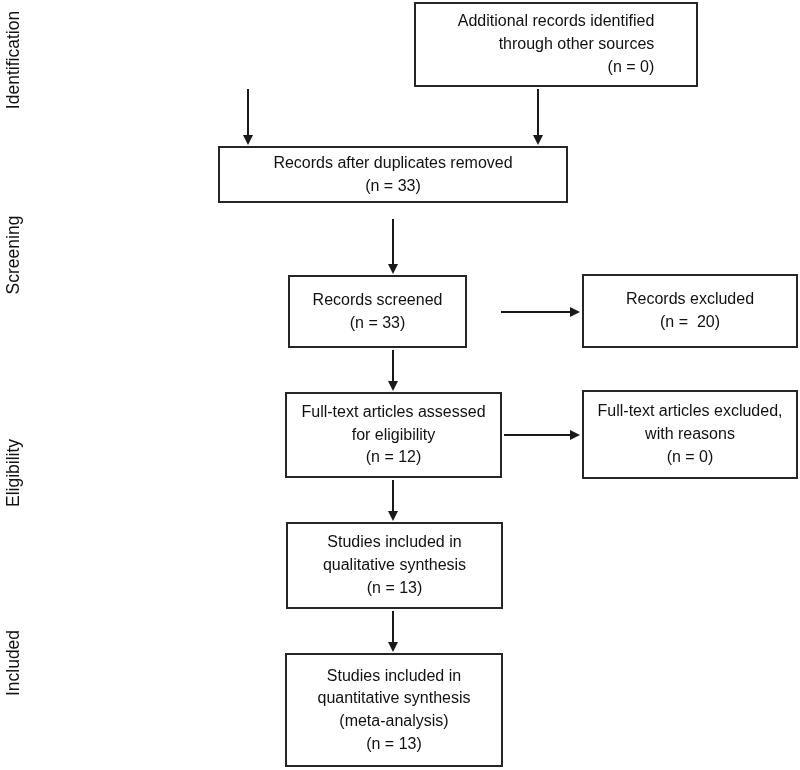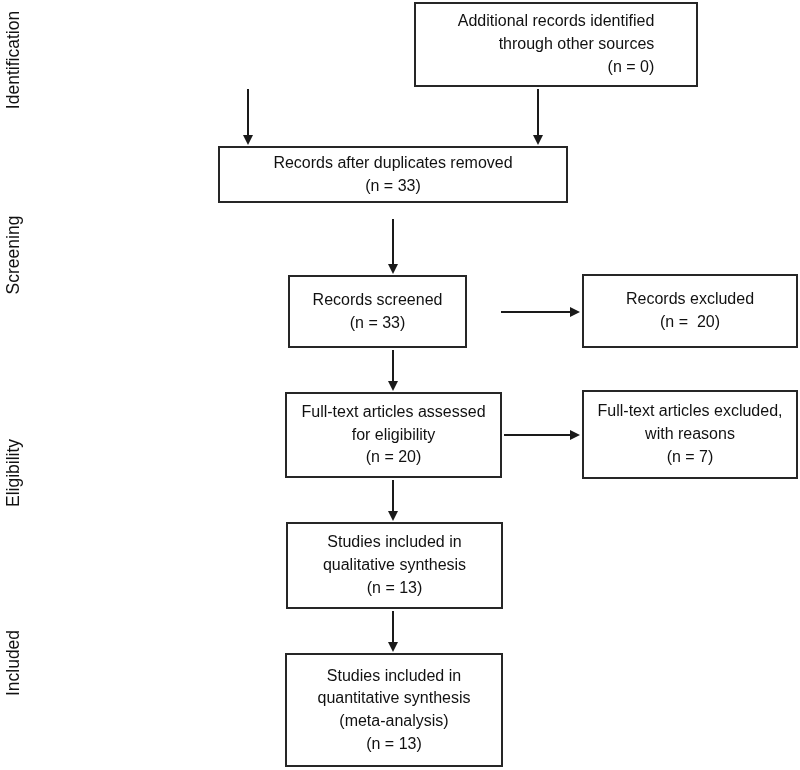--- a/index.html
+++ b/index.html
@@ -82,24 +82,24 @@
 through other sources
 (n = 0)</div>
   <div class="box" id="box-duplicates">Records after duplicates removed
 (n = 33)</div>
   <div class="box" id="box-screened">Records screened
 (n = 33)</div>
   <div class="box" id="box-excluded">Records excluded
 (n = &nbsp;20)</div>
   <div class="box" id="box-fulltext">Full-text articles assessed
 for eligibility
-(n = 20)</div>
+(n = 12)</div>
   <div class="box" id="box-fulltext-excluded">Full-text articles excluded,
 with reasons
-(n = 7)</div>
+(n = 0)</div>
   <div class="box" id="box-qualitative">Studies included in
 qualitative synthesis
 (n = 13)</div>
   <div class="box" id="box-quantitative">Studies included in
 quantitative synthesis
 (meta-analysis)
 (n = 13)</div>
 
 </div>
 

